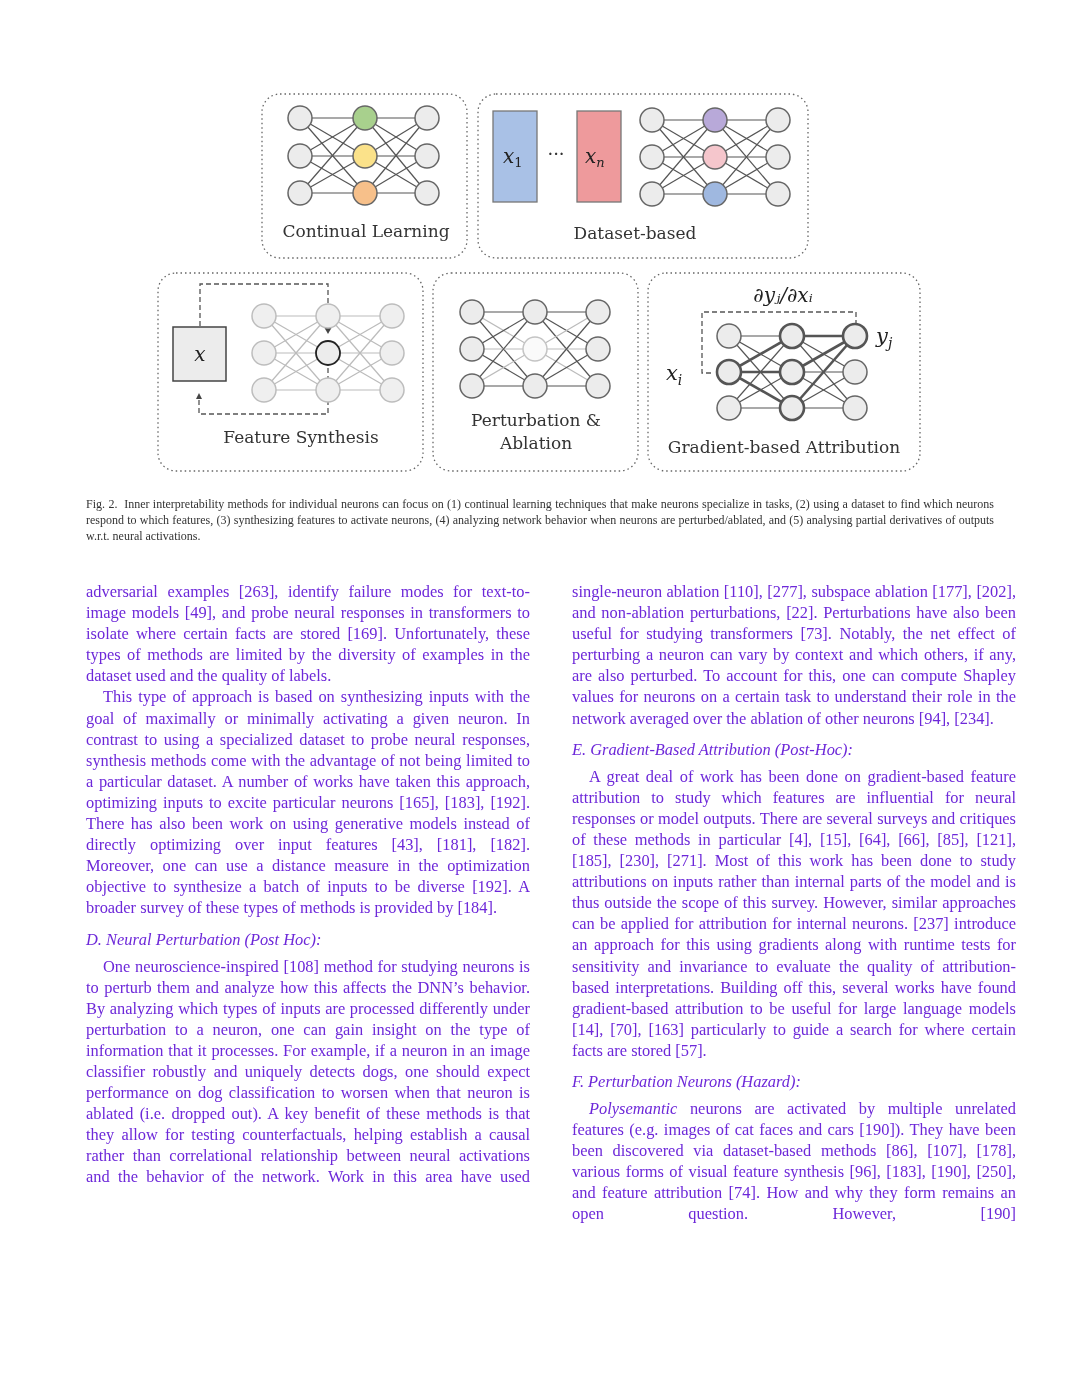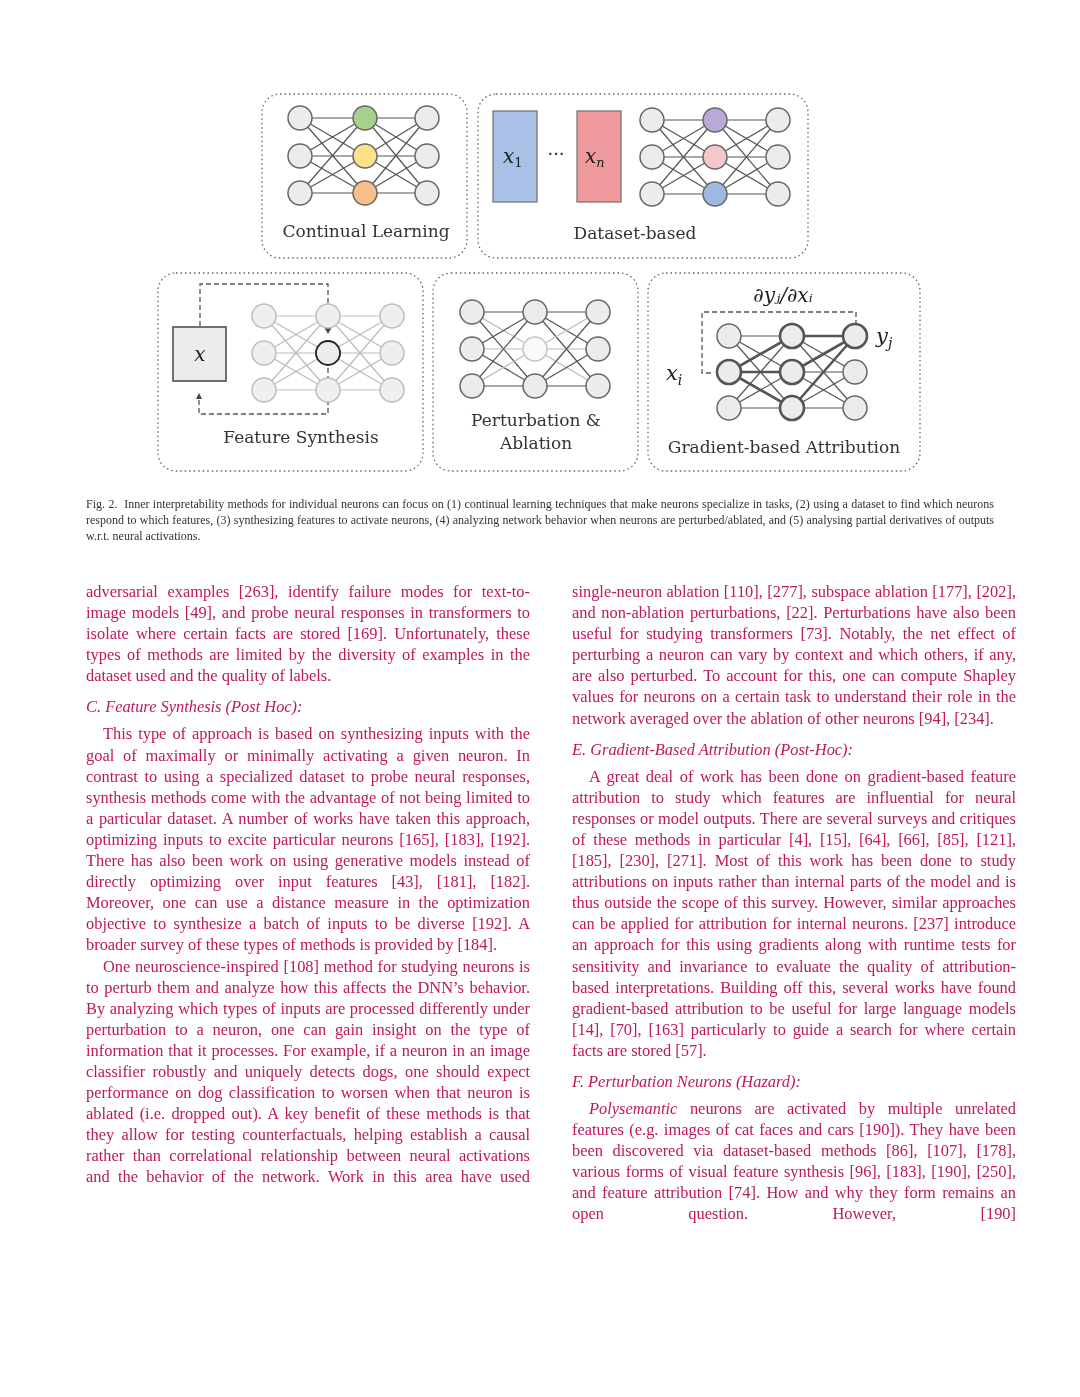--- a/index.html
+++ b/index.html
@@ -1,20 +1,20 @@
 <!DOCTYPE html>
 <html><head>
 <meta charset="utf-8">
 <style>
   html, body { margin: 0; padding: 0; background: #ffffff; }
   body { width: 1080px; height: 1397px; position: relative; overflow: hidden; font-family: "Liberation Serif", serif; color: #222; }
   .figure { position: absolute; left: 0; top: 0; width: 1080px; height: 480px; }
   .figure svg { position: absolute; left: 0; top: 0; }
   .caption { position: absolute; left: 86px; top: 496px; width: 908px; font-size: 12px; line-height: 16px; text-align: justify; color: #333; }
-  .col { position: absolute; top: 581px; width: 444px; font-size: 16.4px; line-height: 21.1px; text-align: justify; color: #be185d; }
+  .col { position: absolute; top: 581px; width: 444px; font-size: 16.4px; line-height: 21.1px; text-align: justify; color: #6d28d9; }
   .col.left { left: 86px; }
   .col.right { left: 572px; }
   .col p { margin: 0; text-indent: 0; }
   .col p.indent { text-indent: 17px; }
   .col h3 { margin: 10px 0 6px 0; font-size: 16.4px; font-weight: normal; font-style: italic; line-height: 21px; }
   .col p.last-justify { text-align-last: justify; }
   .ital { font-style: italic; font-family: Liberation Serif, serif; }
   .svgtext { font-family: "DejaVu Serif", serif; fill: #333; }
   .mathtext { font-family: "DejaVu Serif", serif; font-style: italic; fill: #222; }
 </style>
@@ -224,22 +224,22 @@
 </svg>
 </div>
 
 <div class="caption">
   <span>Fig. 2.</span>&nbsp;
   <span>Inner interpretability methods for individual neurons can focus on (1) continual learning techniques that make neurons specialize in tasks, (2) using a dataset to find which neurons respond to which features, (3) synthesizing features to activate neurons, (4) analyzing network behavior when neurons are perturbed/ablated, and (5) analysing partial derivatives of outputs w.r.t. neural activations.</span>
 </div>
 
 <div class="col left">
   <p>adversarial examples [263], identify failure modes for text-to-image models [49], and probe neural responses in transformers to isolate where certain facts are stored [169]. Unfortunately, these types of methods are limited by the diversity of examples in the dataset used and the quality of labels.</p>
-  <h3>C. Feature Synthesis (Post Hoc):</h3>
   <p class="indent">This type of approach is based on synthesizing inputs with the goal of maximally or minimally activating a given neuron. In contrast to using a specialized dataset to probe neural responses, synthesis methods come with the advantage of not being limited to a particular dataset. A number of works have taken this approach, optimizing inputs to excite particular neurons [165], [183], [192]. There has also been work on using generative models instead of directly optimizing over input features [43], [181], [182]. Moreover, one can use a distance measure in the optimization objective to synthesize a batch of inputs to be diverse [192]. A broader survey of these types of methods is provided by [184].</p>
+  <h3>D. Neural Perturbation (Post Hoc):</h3>
   <p class="indent last-justify">One neuroscience-inspired [108] method for studying neurons is to perturb them and analyze how this affects the DNN’s behavior. By analyzing which types of inputs are processed differently under perturbation to a neuron, one can gain insight on the type of information that it processes. For example, if a neuron in an image classifier robustly and uniquely detects dogs, one should expect performance on dog classification to worsen when that neuron is ablated (i.e. dropped out). A key benefit of these methods is that they allow for testing counterfactuals, helping establish a causal rather than correlational relationship between neural activations and the behavior of the network. Work in this area have used</p>
 </div>
 
 <div class="col right">
   <p>single-neuron ablation [110], [277], subspace ablation [177], [202], and non-ablation perturbations, [22]. Perturbations have also been useful for studying transformers [73]. Notably, the net effect of perturbing a neuron can vary by context and which others, if any, are also perturbed. To account for this, one can compute Shapley values for neurons on a certain task to understand their role in the network averaged over the ablation of other neurons [94], [234].</p>
   <h3>E. Gradient-Based Attribution (Post-Hoc):</h3>
   <p class="indent">A great deal of work has been done on gradient-based feature attribution to study which features are influential for neural responses or model outputs. There are several surveys and critiques of these methods in particular [4], [15], [64], [66], [85], [121], [185], [230], [271]. Most of this work has been done to study attributions on inputs rather than internal parts of the model and is thus outside the scope of this survey. However, similar approaches can be applied for attribution for internal neurons. [237] introduce an approach for this using gradients along with runtime tests for sensitivity and invariance to evaluate the quality of attribution-based interpretations. Building off this, several works have found gradient-based attribution to be useful for large language models [14], [70], [163] particularly to guide a search for where certain facts are stored [57].</p>
   <h3>F. Perturbation Neurons (Hazard):</h3>
   <p class="indent last-justify"><span class="ital">Polysemantic</span><span> neurons are activated by multiple unrelated features (e.g. images of cat faces and cars [190]). They have been been discovered via dataset-based methods [86], [107], [178], various forms of visual feature synthesis [96], [183], [190], [250], and feature attribution [74]. How and why they form remains an open question. However, [190]</span></p>
 </div>

